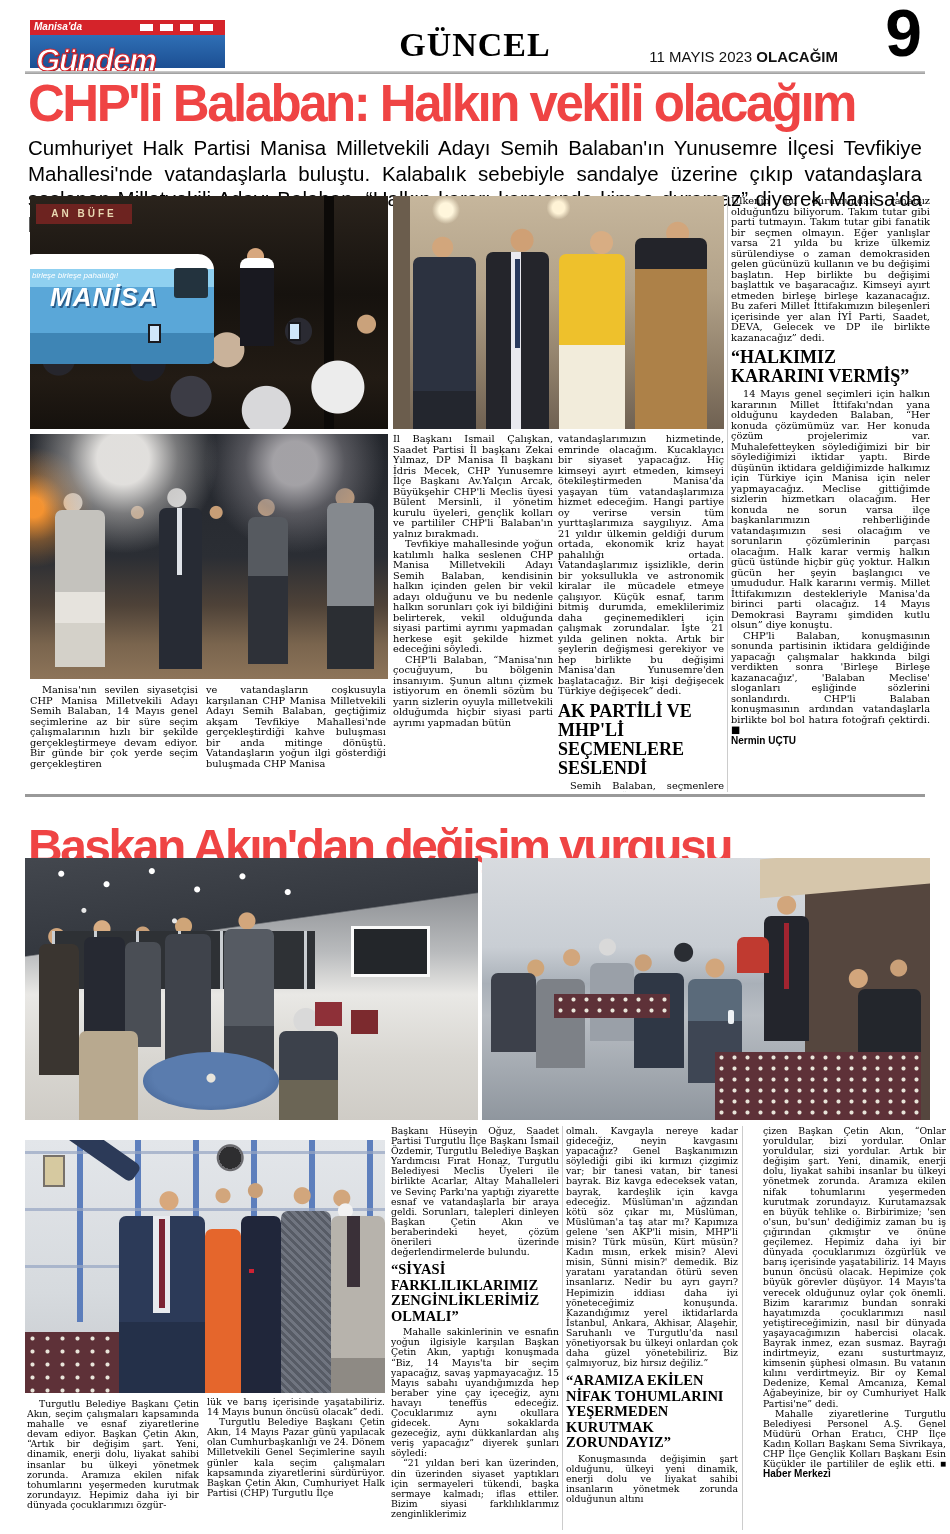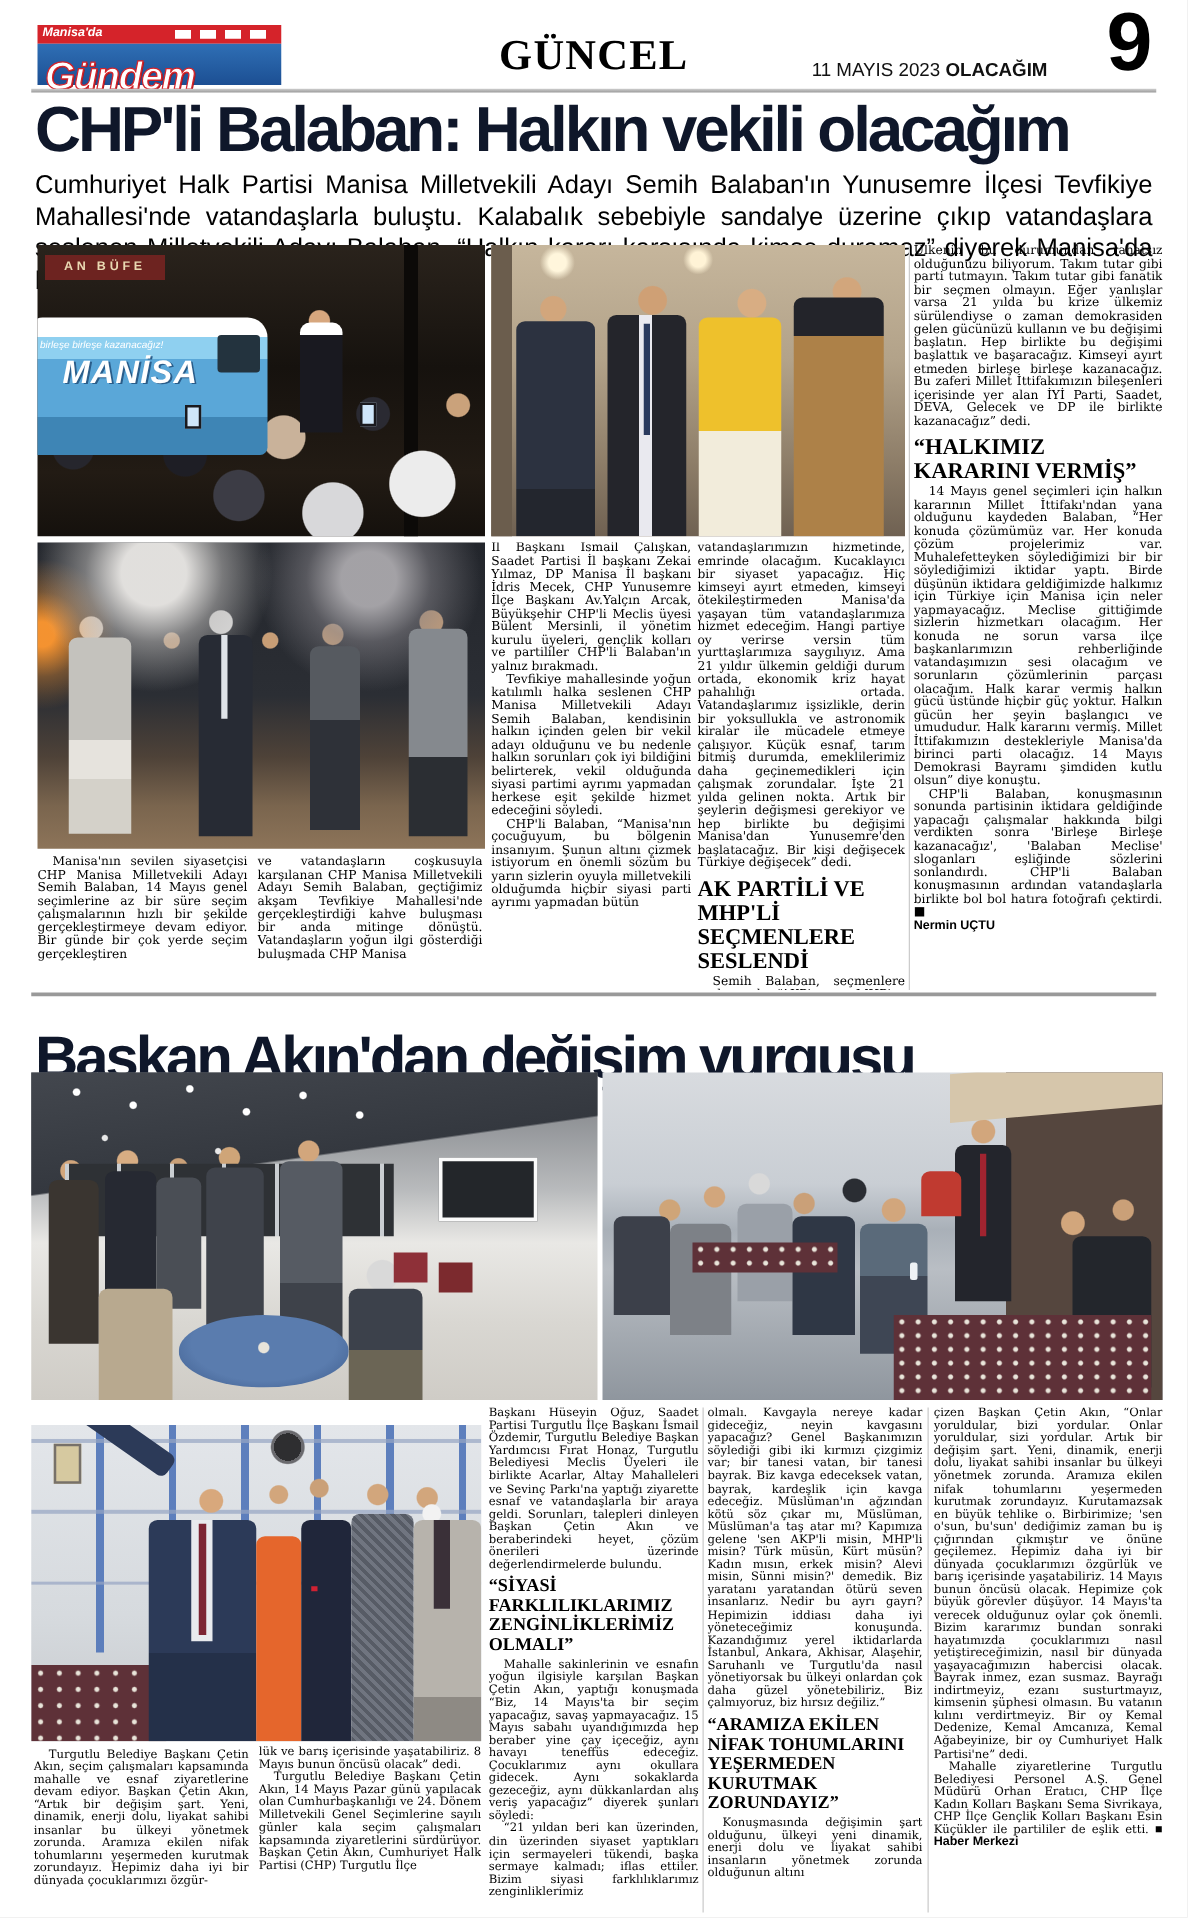--- a/index.html
+++ b/index.html
@@ -17,21 +17,21 @@
         letter-spacing:-1px;-webkit-text-stroke:1px #d5232a;text-shadow:1px 1px 0 #a31b20;}
   .section-title{position:absolute;left:0;right:0;top:26px;text-align:center;
         font-family:"Liberation Serif",serif;font-weight:bold;font-size:34px;letter-spacing:1px;}
   .dateline{position:absolute;right:112px;top:48px;font:15px "Liberation Sans",sans-serif;color:#111;}
   .dateline b{font-weight:bold;}
   .pagenum{position:absolute;right:28px;top:0px;font:bold 66px/66px "Liberation Sans",sans-serif;}
   .header-rule{position:absolute;left:25px;right:25px;top:71px;height:3px;
         background:linear-gradient(180deg,#cfcfcf,#9a9a9a);}
   
   .headline{position:absolute;left:28px;width:896px;font-family:"Liberation Sans",sans-serif;
-        font-weight:bold;letter-spacing:-2.5px;color:#0f172a;white-space:nowrap;}
+        font-weight:bold;letter-spacing:-2.5px;color:#ef4444;white-space:nowrap;}
   .h1a{top:78px;font-size:51px;line-height:52px;}
   .h2a{top:820px;font-size:48px;line-height:53px;}
   .deck{position:absolute;left:28px;top:135px;width:894px;font:20.5px/25.5px "Liberation Sans",sans-serif;
         text-align:justify;color:#000;}
   .article-divider{position:absolute;left:25px;top:794px;width:900px;height:3px;background:#999;}
   
   .col{position:absolute;overflow:hidden;text-align:justify;}
   .body{font-size:9.8px;line-height:10.5px;}
   .bodyb{font-size:9.3px;line-height:10.1px;}
   .para{margin:0;text-indent:12px;}
@@ -144,21 +144,21 @@
   </div>
   <div class="pagenum">9</div>
   <div class="header-rule"></div>
 
   <div class="headline h1a">CHP'li Balaban: Halkın vekili olacağım</div>
   <div class="deck">Cumhuriyet Halk Partisi Manisa Milletvekili Adayı Semih Balaban'ın Yunusemre İlçesi Tevfikiye Mahallesi'nde vatandaşlarla buluştu. Kalabalık sebebiyle sandalye üzerine çıkıp vatandaşlara seslenen Milletvekili Adayı Balaban, “Halkın kararı karşısında kimse duramaz” diyerek Manisa'da birinci parti olma iddialarını yineledi</div>
 
   <div class="photo" id="ph1" style="left:30px;top:196px;width:358px;height:233px;">
     <div class="abs" style="left:6px;top:8px;width:96px;height:20px;background:#6d2320;color:#e9d8b2;font:bold 10px/20px 'Liberation Sans',sans-serif;text-align:center;letter-spacing:3px;">AN BÜFE</div>
     <div class="abs" style="left:-6px;top:58px;width:190px;height:110px;border-radius:10px 16px 6px 6px;background:linear-gradient(180deg,#ffffff 0 14%,#8fd0f0 14% 30%,#5aa7d8 30% 72%,#3e85b5 72% 100%);">
-      <div class="abs" style="left:8px;top:17px;font:italic 8px 'Liberation Sans',sans-serif;color:#fff;white-space:nowrap;">birleşe birleşe kazanacağız!</div>
+      <div class="abs" style="left:8px;top:17px;font:italic 8px 'Liberation Sans',sans-serif;color:#fff;white-space:nowrap;">birleşe birleşe pahalılığı!</div>
       <div class="abs" style="left:6px;top:28px;font:italic bold 26px 'Liberation Sans',sans-serif;color:#fff;letter-spacing:1px;text-shadow:1.5px 1.5px 0 #2a5d8a;margin-left:20px;">MANİSA</div>
       <div class="abs" style="right:6px;top:14px;width:34px;height:30px;background:#23333e;border-radius:3px;"></div>
     </div>
     <div class="abs" style="left:210px;top:62px;width:34px;height:88px;border-radius:8px 8px 0 0;background:linear-gradient(180deg,#ffffff 0 10px,#191920 10px);"></div>
     <div class="abs" style="left:118px;top:128px;width:9px;height:15px;background:#cfe6fa;border:2px solid #1a1a1f;"></div>
     <div class="abs" style="left:258px;top:126px;width:9px;height:15px;background:#cfe6fa;border:2px solid #1a1a1f;"></div>
   </div>
 
   <div class="photo" id="ph3" style="left:393px;top:196px;width:331px;height:233px;">
     <div class="fig" style="left:6%;top:26%;width:19%;height:74%;background:linear-gradient(180deg,#2c3240 0 78%,#23262e 78%);"></div>
@@ -258,34 +258,34 @@
     <div class="fig" style="left:71%;top:28%;width:14%;height:72%;background-color:#707580;background-image:repeating-linear-gradient(45deg, rgba(40,44,52,.35) 0 3px, transparent 3px 6px);"></div>
     <div class="fig" style="left:85%;top:30%;width:15%;height:70%;background:linear-gradient(180deg,#b7b3ac 0 80%,#8e8a84 80%);">
       <div class="abs" style="left:30%;top:0;width:24%;height:40%;background:#3a3038;"></div>
     </div>
   </div>
 
   <div class="col bodyb" style="left:27px;top:1399px;width:172px;height:132px;">
     <p class="para">Turgutlu Belediye Başkanı Çetin Akın, seçim çalışmaları kapsamında mahalle ve esnaf ziyaretlerine devam ediyor. Başkan Çetin Akın, “Artık bir değişim şart. Yeni, dinamik, enerji dolu, liyakat sahibi insanlar bu ülkeyi yönetmek zorunda. Aramıza ekilen nifak tohumlarını yeşermeden kurutmak zorundayız. Hepimiz daha iyi bir dünyada çocuklarımızı özgür-</p>
   </div>
   <div class="col bodyb" style="left:207px;top:1397px;width:178px;height:136px;">
-    <p class="para ni">lük ve barış içerisinde yaşatabiliriz. 8 Mayıs bunun öncüsü olacak” dedi.</p>
+    <p class="para ni">lük ve barış içerisinde yaşatabiliriz. 14 Mayıs bunun öncüsü olacak” dedi.</p>
     <p class="para">Turgutlu Belediye Başkanı Çetin Akın, 14 Mayıs Pazar günü yapılacak olan Cumhurbaşkanlığı ve 24. Dönem Milletvekili Genel Seçimlerine sayılı günler kala seçim çalışmaları kapsamında ziyaretlerini sürdürüyor. Başkan Çetin Akın, Cumhuriyet Halk Partisi (CHP) Turgutlu İlçe</p>
   </div>
   <div class="col bodyb" style="left:391px;top:1126px;width:168px;height:406px;">
     <p class="para ni">Başkanı Hüseyin Oğuz, Saadet Partisi Turgutlu İlçe Başkanı İsmail Özdemir, Turgutlu Belediye Başkan Yardımcısı Fırat Honaz, Turgutlu Belediyesi Meclis Üyeleri ile birlikte Acarlar, Altay Mahalleleri ve Sevinç Parkı'na yaptığı ziyarette esnaf ve vatandaşlarla bir araya geldi. Sorunları, talepleri dinleyen Başkan Çetin Akın ve beraberindeki heyet, çözüm önerileri üzerinde değerlendirmelerde bulundu.</p>
     <div class="subhead">“SİYASİ FARKLILIKLARIMIZ ZENGİNLİKLERİMİZ OLMALI”</div>
     <p class="para">Mahalle sakinlerinin ve esnafın yoğun ilgisiyle karşılan Başkan Çetin Akın, yaptığı konuşmada “Biz, 14 Mayıs'ta bir seçim yapacağız, savaş yapmayacağız. 15 Mayıs sabahı uyandığımızda hep beraber yine çay içeceğiz, aynı havayı teneffüs edeceğiz. Çocuklarımız aynı okullara gidecek. Aynı sokaklarda gezeceğiz, aynı dükkanlardan alış veriş yapacağız” diyerek şunları söyledi:</p>
     <p class="para">“21 yıldan beri kan üzerinden, din üzerinden siyaset yaptıkları için sermayeleri tükendi, başka sermaye kalmadı; iflas ettiler. Bizim siyasi farklılıklarımız zenginliklerimiz</p>
   </div>
   <div class="col bodyb" style="left:566px;top:1126px;width:172px;height:406px;">
     <p class="para ni">olmalı. Kavgayla nereye kadar gideceğiz, neyin kavgasını yapacağız? Genel Başkanımızın söylediği gibi iki kırmızı çizgimiz var; bir tanesi vatan, bir tanesi bayrak. Biz kavga edeceksek vatan, bayrak, kardeşlik için kavga edeceğiz. Müslüman'ın ağzından kötü söz çıkar mı, Müslüman, Müslüman'a taş atar mı? Kapımıza gelene 'sen AKP'li misin, MHP'li misin? Türk müsün, Kürt müsün? Kadın mısın, erkek misin? Alevi misin, Sünni misin?' demedik. Biz yaratanı yaratandan ötürü seven insanlarız. Nedir bu ayrı gayrı? Hepimizin iddiası daha iyi yöneteceğimiz konuşunda. Kazandığımız yerel iktidarlarda İstanbul, Ankara, Akhisar, Alaşehir, Saruhanlı ve Turgutlu'da nasıl yönetiyorsak bu ülkeyi onlardan çok daha güzel yönetebiliriz. Biz çalmıyoruz, biz hırsız değiliz.”</p>
     <div class="subhead">“ARAMIZA EKİLEN NİFAK TOHUMLARINI YEŞERMEDEN KURUTMAK ZORUNDAYIZ”</div>
     <p class="para">Konuşmasında değişimin şart olduğunu, ülkeyi yeni dinamik, enerji dolu ve liyakat sahibi insanların yönetmek zorunda olduğunun altını</p>
   </div>
-  <div class="col bodyb" style="left:747px;top:1126px;width:183px;height:406px;">
+  <div class="col bodyb" style="left:763px;top:1126px;width:183px;height:406px;">
     <p class="para ni">çizen Başkan Çetin Akın, “Onlar yoruldular, bizi yordular. Onlar yoruldular, sizi yordular. Artık bir değişim şart. Yeni, dinamik, enerji dolu, liyakat sahibi insanlar bu ülkeyi yönetmek zorunda. Aramıza ekilen nifak tohumlarını yeşermeden kurutmak zorundayız. Kurutamazsak en büyük tehlike o. Birbirimize; 'sen o'sun, bu'sun' dediğimiz zaman bu iş çığırından çıkmıştır ve önüne geçilemez. Hepimiz daha iyi bir dünyada çocuklarımızı özgürlük ve barış içerisinde yaşatabiliriz. 14 Mayıs bunun öncüsü olacak. Hepimize çok büyük görevler düşüyor. 14 Mayıs'ta verecek olduğunuz oylar çok önemli. Bizim kararımız bundan sonraki hayatımızda çocuklarımızı nasıl yetiştireceğimizin, nasıl bir dünyada yaşayacağımızın habercisi olacak. Bayrak inmez, ezan susmaz. Bayrağı indirtmeyiz, ezanı susturtmayız, kimsenin şüphesi olmasın. Bu vatanın kılını verdirtmeyiz. Bir oy Kemal Dedenize, Kemal Amcanıza, Kemal Ağabeyinize, bir oy Cumhuriyet Halk Partisi'ne” dedi.</p>
     <p class="para"><span>Mahalle ziyaretlerine Turgutlu Belediyesi Personel A.Ş. Genel Müdürü Orhan Eratıcı, CHP İlçe Kadın Kolları Başkanı Sema Sivrikaya, CHP İlçe Gençlik Kolları Başkanı Esin Küçükler ile partililer de eşlik etti.</span> <span class="byline">■ Haber Merkezi</span></p>
   </div>
   <div class="vrule" style="left:562px;top:1126px;height:404px;"></div>
   <div class="vrule" style="left:742px;top:1126px;height:404px;"></div>
 
 </div>
 
 </body></html>

